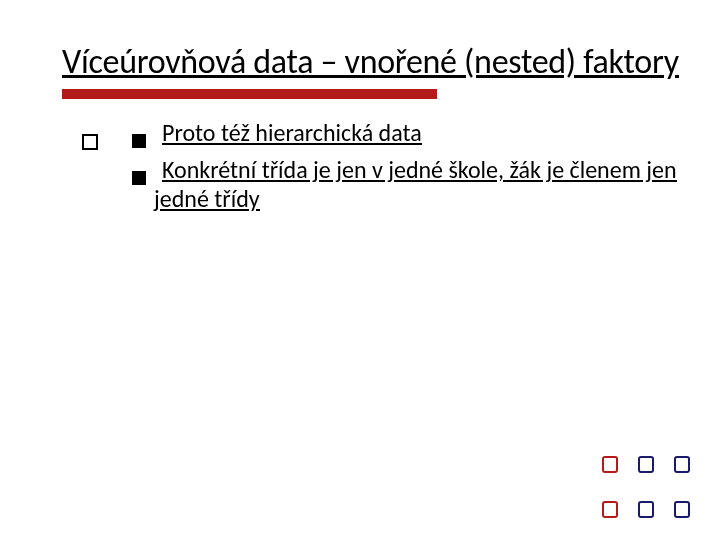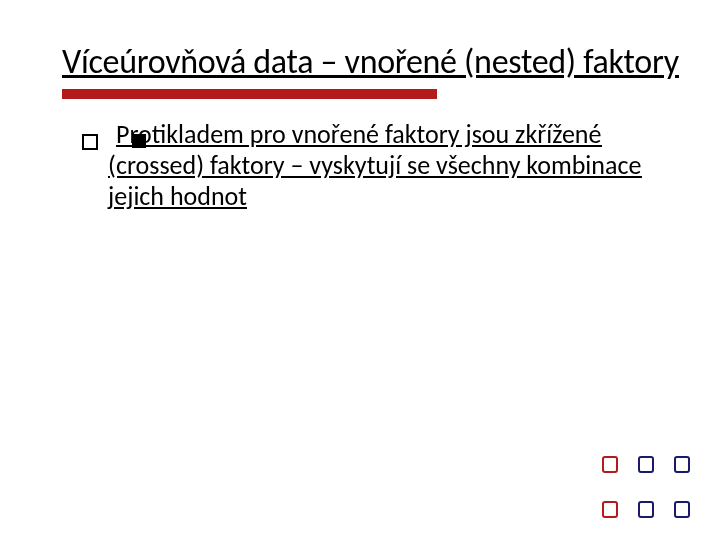--- a/index.html
+++ b/index.html
@@ -101,26 +101,27 @@
 <div class="slide">
   <h1 class="title">Víceúrovňová data – vnořené (nested) faktory</h1>
   <div class="underline-bar"></div>
 
   <ul class="lvl1">
     <li>
       <span class="sq"></span>
       <ul class="lvl2">
         <li>
           <span class="sq2"></span>
+          <span>Proto též hierarchická data</span>
+        </li>
+        <li>
+          <span class="sq2"></span>
+          <span>Konkrétní třída je jen v jedné škole, žák je členem jen jedné třídy</span>
         </li>
       </ul>
-    </li>
-    <li>
-      <span class="sq"></span>
-      <span>Protikladem pro vnořené faktory jsou zkřížené (crossed) faktory – vyskytují se všechny kombinace jejich hodnot</span>
     </li>
   </ul>
 </div>
 
 <div class="logo">
   <div class="logo-row">
     <div class="cell r1"></div>
     <div class="cell r2"></div>
     <div class="cell r2"></div>
   </div>

